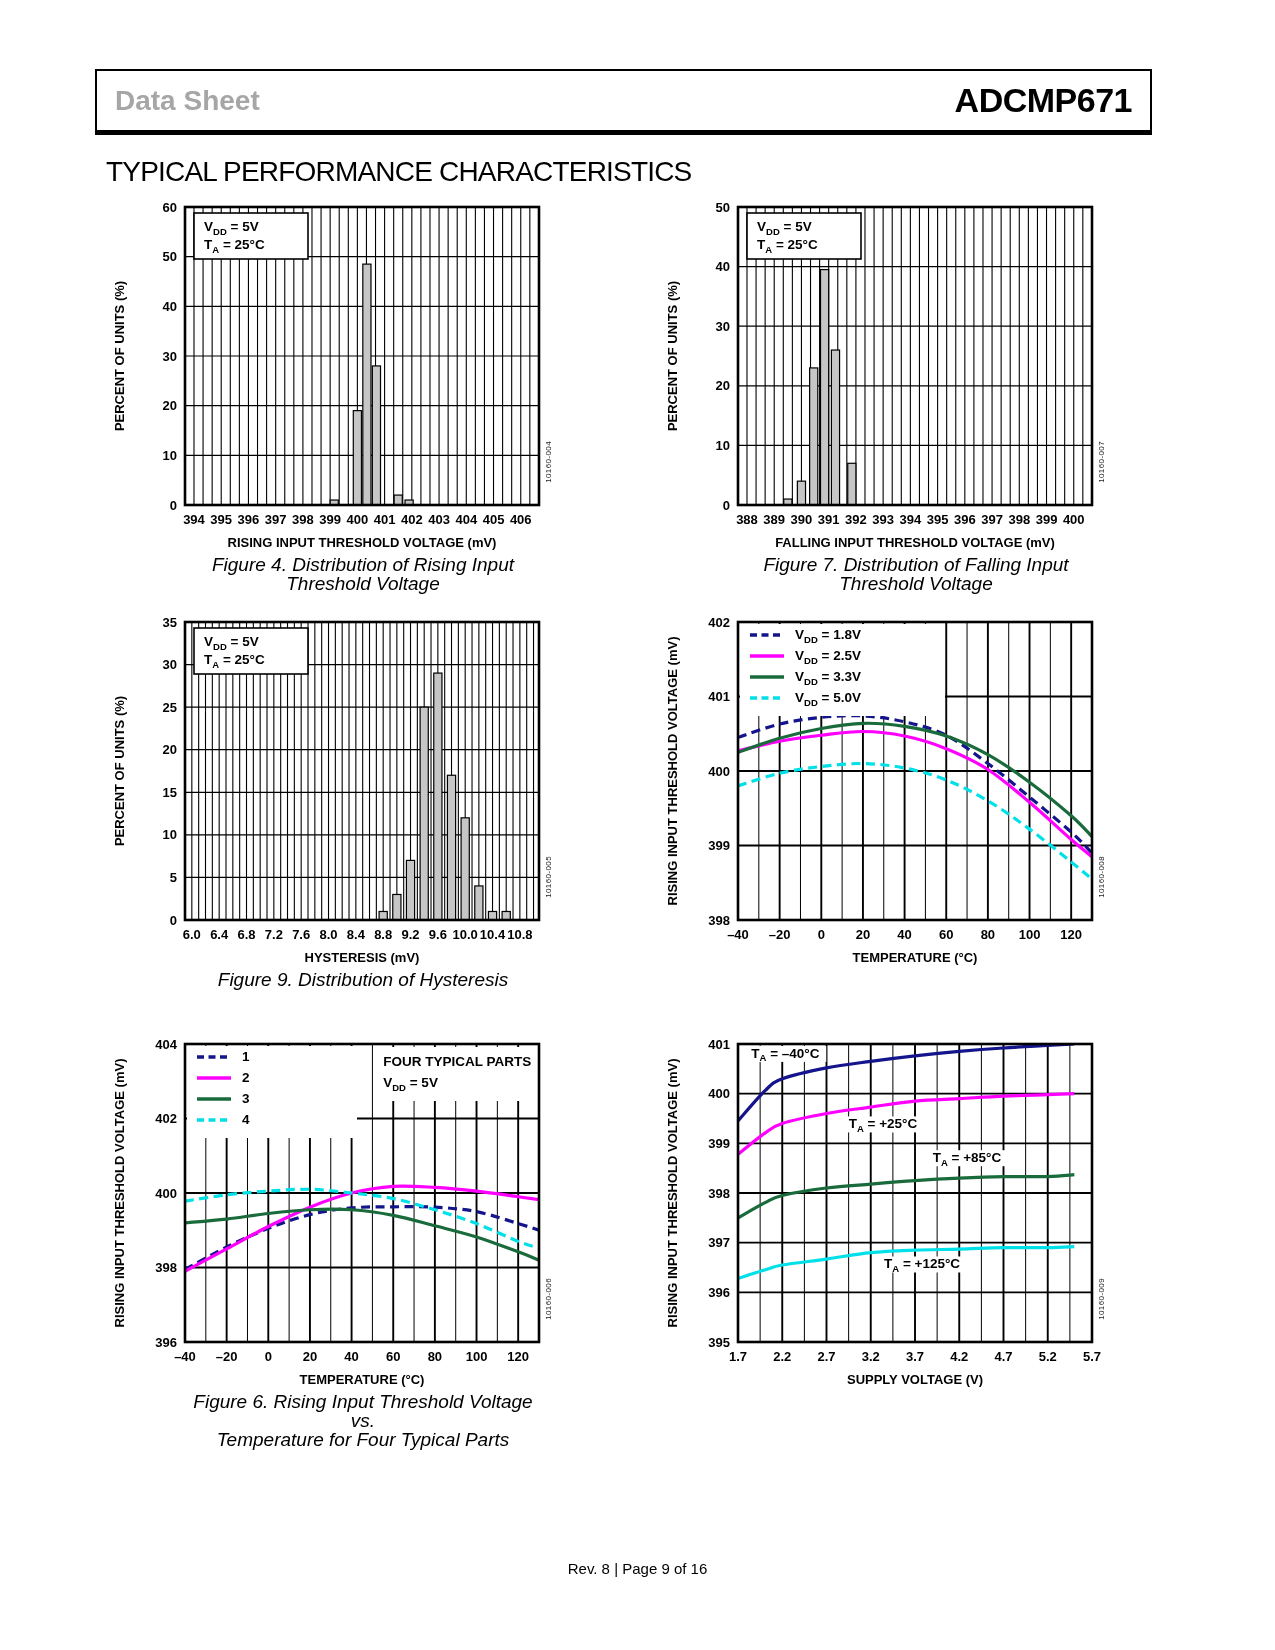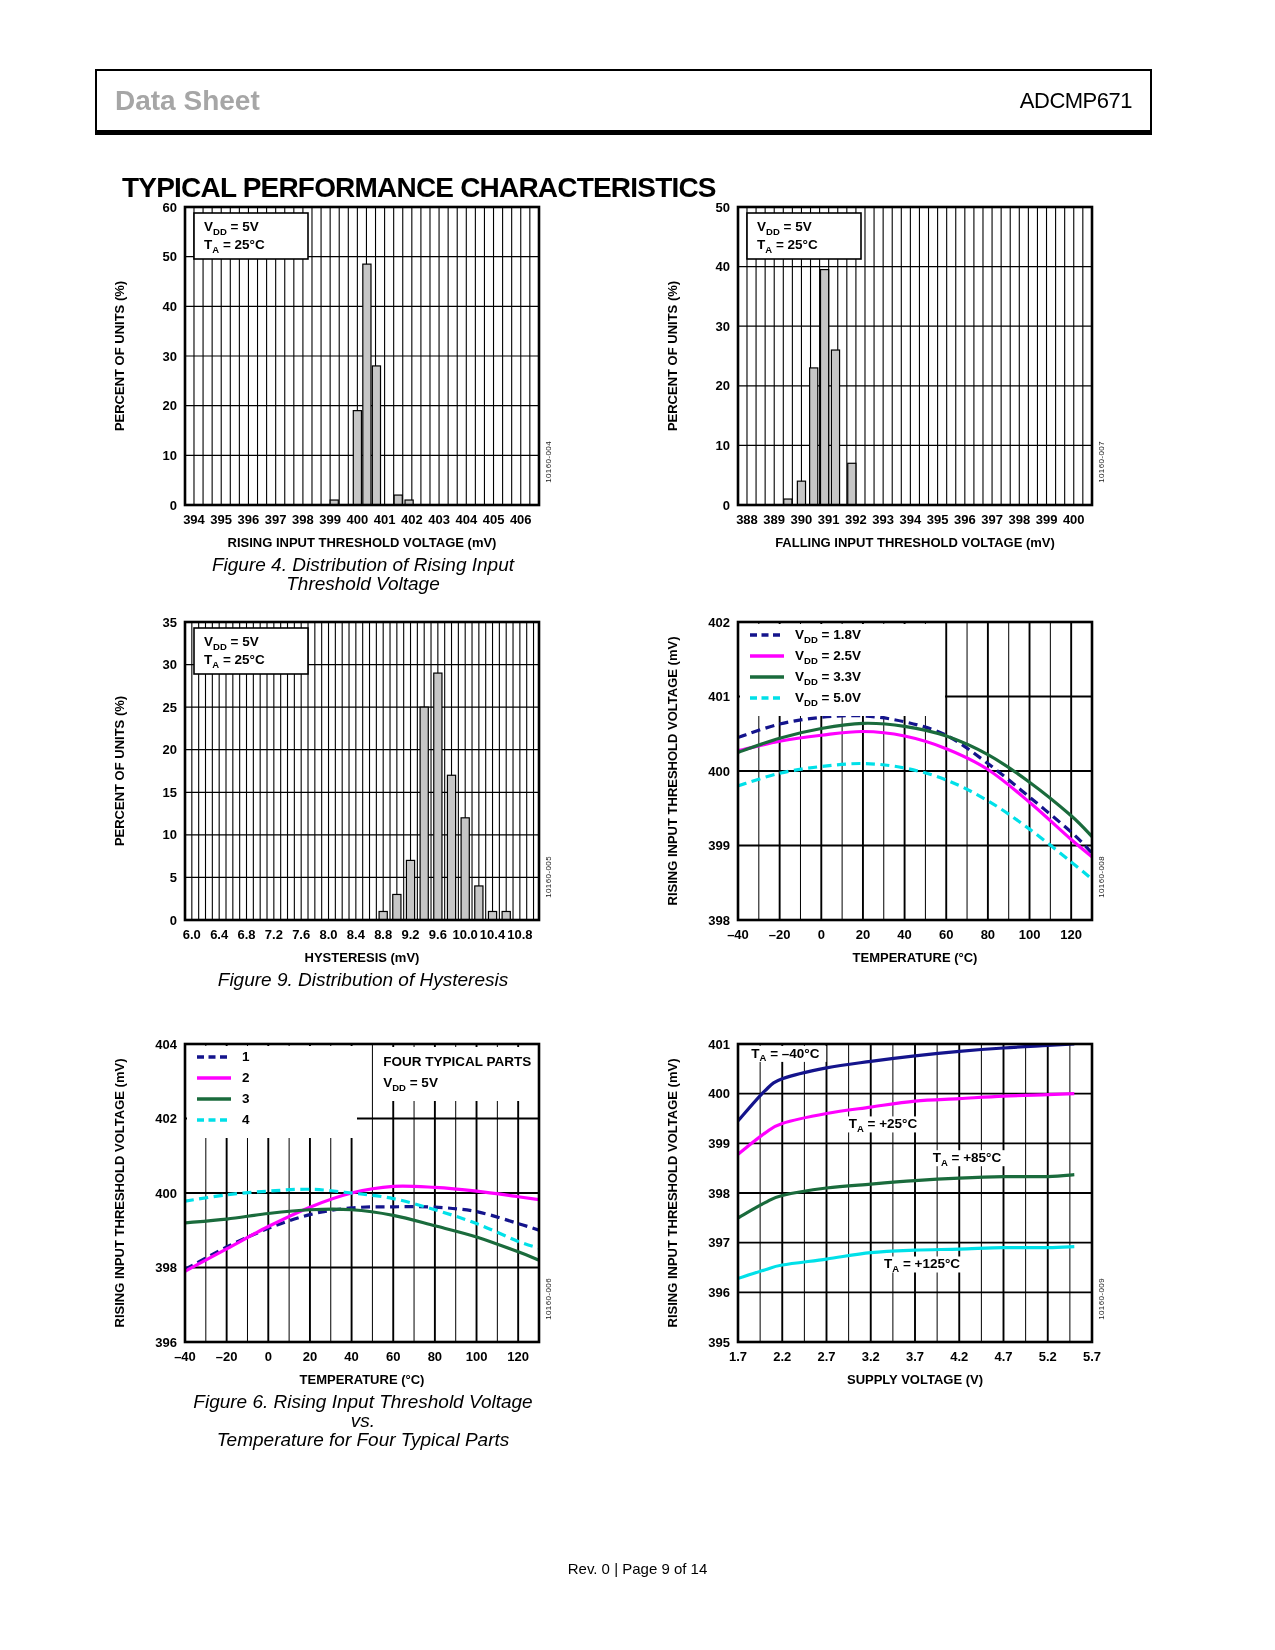--- a/index.html
+++ b/index.html
@@ -2,22 +2,22 @@
 <html><head>
 <meta charset="utf-8">
 <style>
   html,body{margin:0;padding:0;background:#fff;}
   .page{position:relative;width:1275px;height:1650px;background:#fff;overflow:hidden;
         font-family:"Liberation Sans",sans-serif;color:#000;}
   .header{position:absolute;left:95px;top:69px;width:1057px;height:66px;box-sizing:border-box;
           border:2px solid #000;border-bottom:5px solid #000;
           display:flex;align-items:center;justify-content:space-between;padding:0 18px;}
   .doc-type{font-size:28px;font-weight:bold;color:#a6a6a6;}
-  .part-number{font-size:22px;font-weight:normal;letter-spacing:-0.5px;}
-  .section-title{position:absolute;left:106px;top:156px;margin:16px;font-size:28px;font-weight:bold;
+  .part-number{font-size:34px;font-weight:bold;letter-spacing:-0.5px;}
+  .section-title{position:absolute;left:106px;top:156px;margin:0;font-size:28px;font-weight:normal;
                  letter-spacing:-0.8px;}
   .figure{position:absolute;width:470px;margin:0;}
   .chart-wrap{position:relative;}
   svg.chart{display:block;}
   .watermark{position:absolute;left:437px;top:244px;writing-mode:vertical-rl;transform:rotate(180deg);
              font-size:8px;color:#222;letter-spacing:0.4px;}
   .caption{width:356px;margin:2px 0 0 78px;text-align:center;font-style:italic;font-size:19px;
            line-height:19px;}
   .caption sub{font-size:68%;}
   .footer{position:absolute;left:0;top:1560px;width:100%;text-align:center;font-size:15px;}
@@ -210,20 +210,21 @@
             <text x="70" y="193.3" text-anchor="end">20</text>
             <text x="70" y="133.70000000000002" text-anchor="end">30</text>
             <text x="70" y="74.1" text-anchor="end">40</text>
             <text x="70" y="14.5" text-anchor="end">50</text>
           </g>
           <text x="255" y="350" text-anchor="middle" font-size="13" font-weight="bold">FALLING INPUT THRESHOLD VOLTAGE (mV)</text>
           <text x="17" y="159" text-anchor="middle" font-size="13" font-weight="bold" transform="rotate(-90 17 159)">PERCENT OF UNITS (%)</text>
         </svg>
       <div class="watermark">10160-007</div>
     </div>
+    <figcaption class="caption">Figure 7. Distribution of Falling Input Threshold Voltage</figcaption>
   </figure>
 
   <figure class="figure" style="left:107px;top:612px">
     <div class="chart-wrap">
       <svg class="chart" width="446" height="356">
           <rect x="78" y="10" width="354" height="298" fill="#fff"></rect>
           <g stroke="#000000">
             <line x1="84.8339768339768" y1="10" x2="84.8339768339768" y2="308" stroke-width="1.1"></line>
             <line x1="91.66795366795363" y1="10" x2="91.66795366795363" y2="308" stroke-width="1.1"></line>
             <line x1="98.50193050193049" y1="10" x2="98.50193050193049" y2="308" stroke-width="1.1"></line>
@@ -539,14 +540,14 @@
             <text x="70" y="64.16666666666666" text-anchor="end">400</text>
             <text x="70" y="14.5" text-anchor="end">401</text>
           </g>
           <text x="255" y="350" text-anchor="middle" font-size="13" font-weight="bold">SUPPLY VOLTAGE (V)</text>
           <text x="17" y="159" text-anchor="middle" font-size="13" font-weight="bold" transform="rotate(-90 17 159)">RISING INPUT THRESHOLD VOLTAGE (mV)</text>
         </svg>
       <div class="watermark">10160-009</div>
     </div>
   </figure>
 
-  <div class="footer">Rev. 0 | Page 9 of 14</div>
+  <div class="footer">Rev. 8 | Page 9 of 16</div>
 </div>
 
 </body></html>

